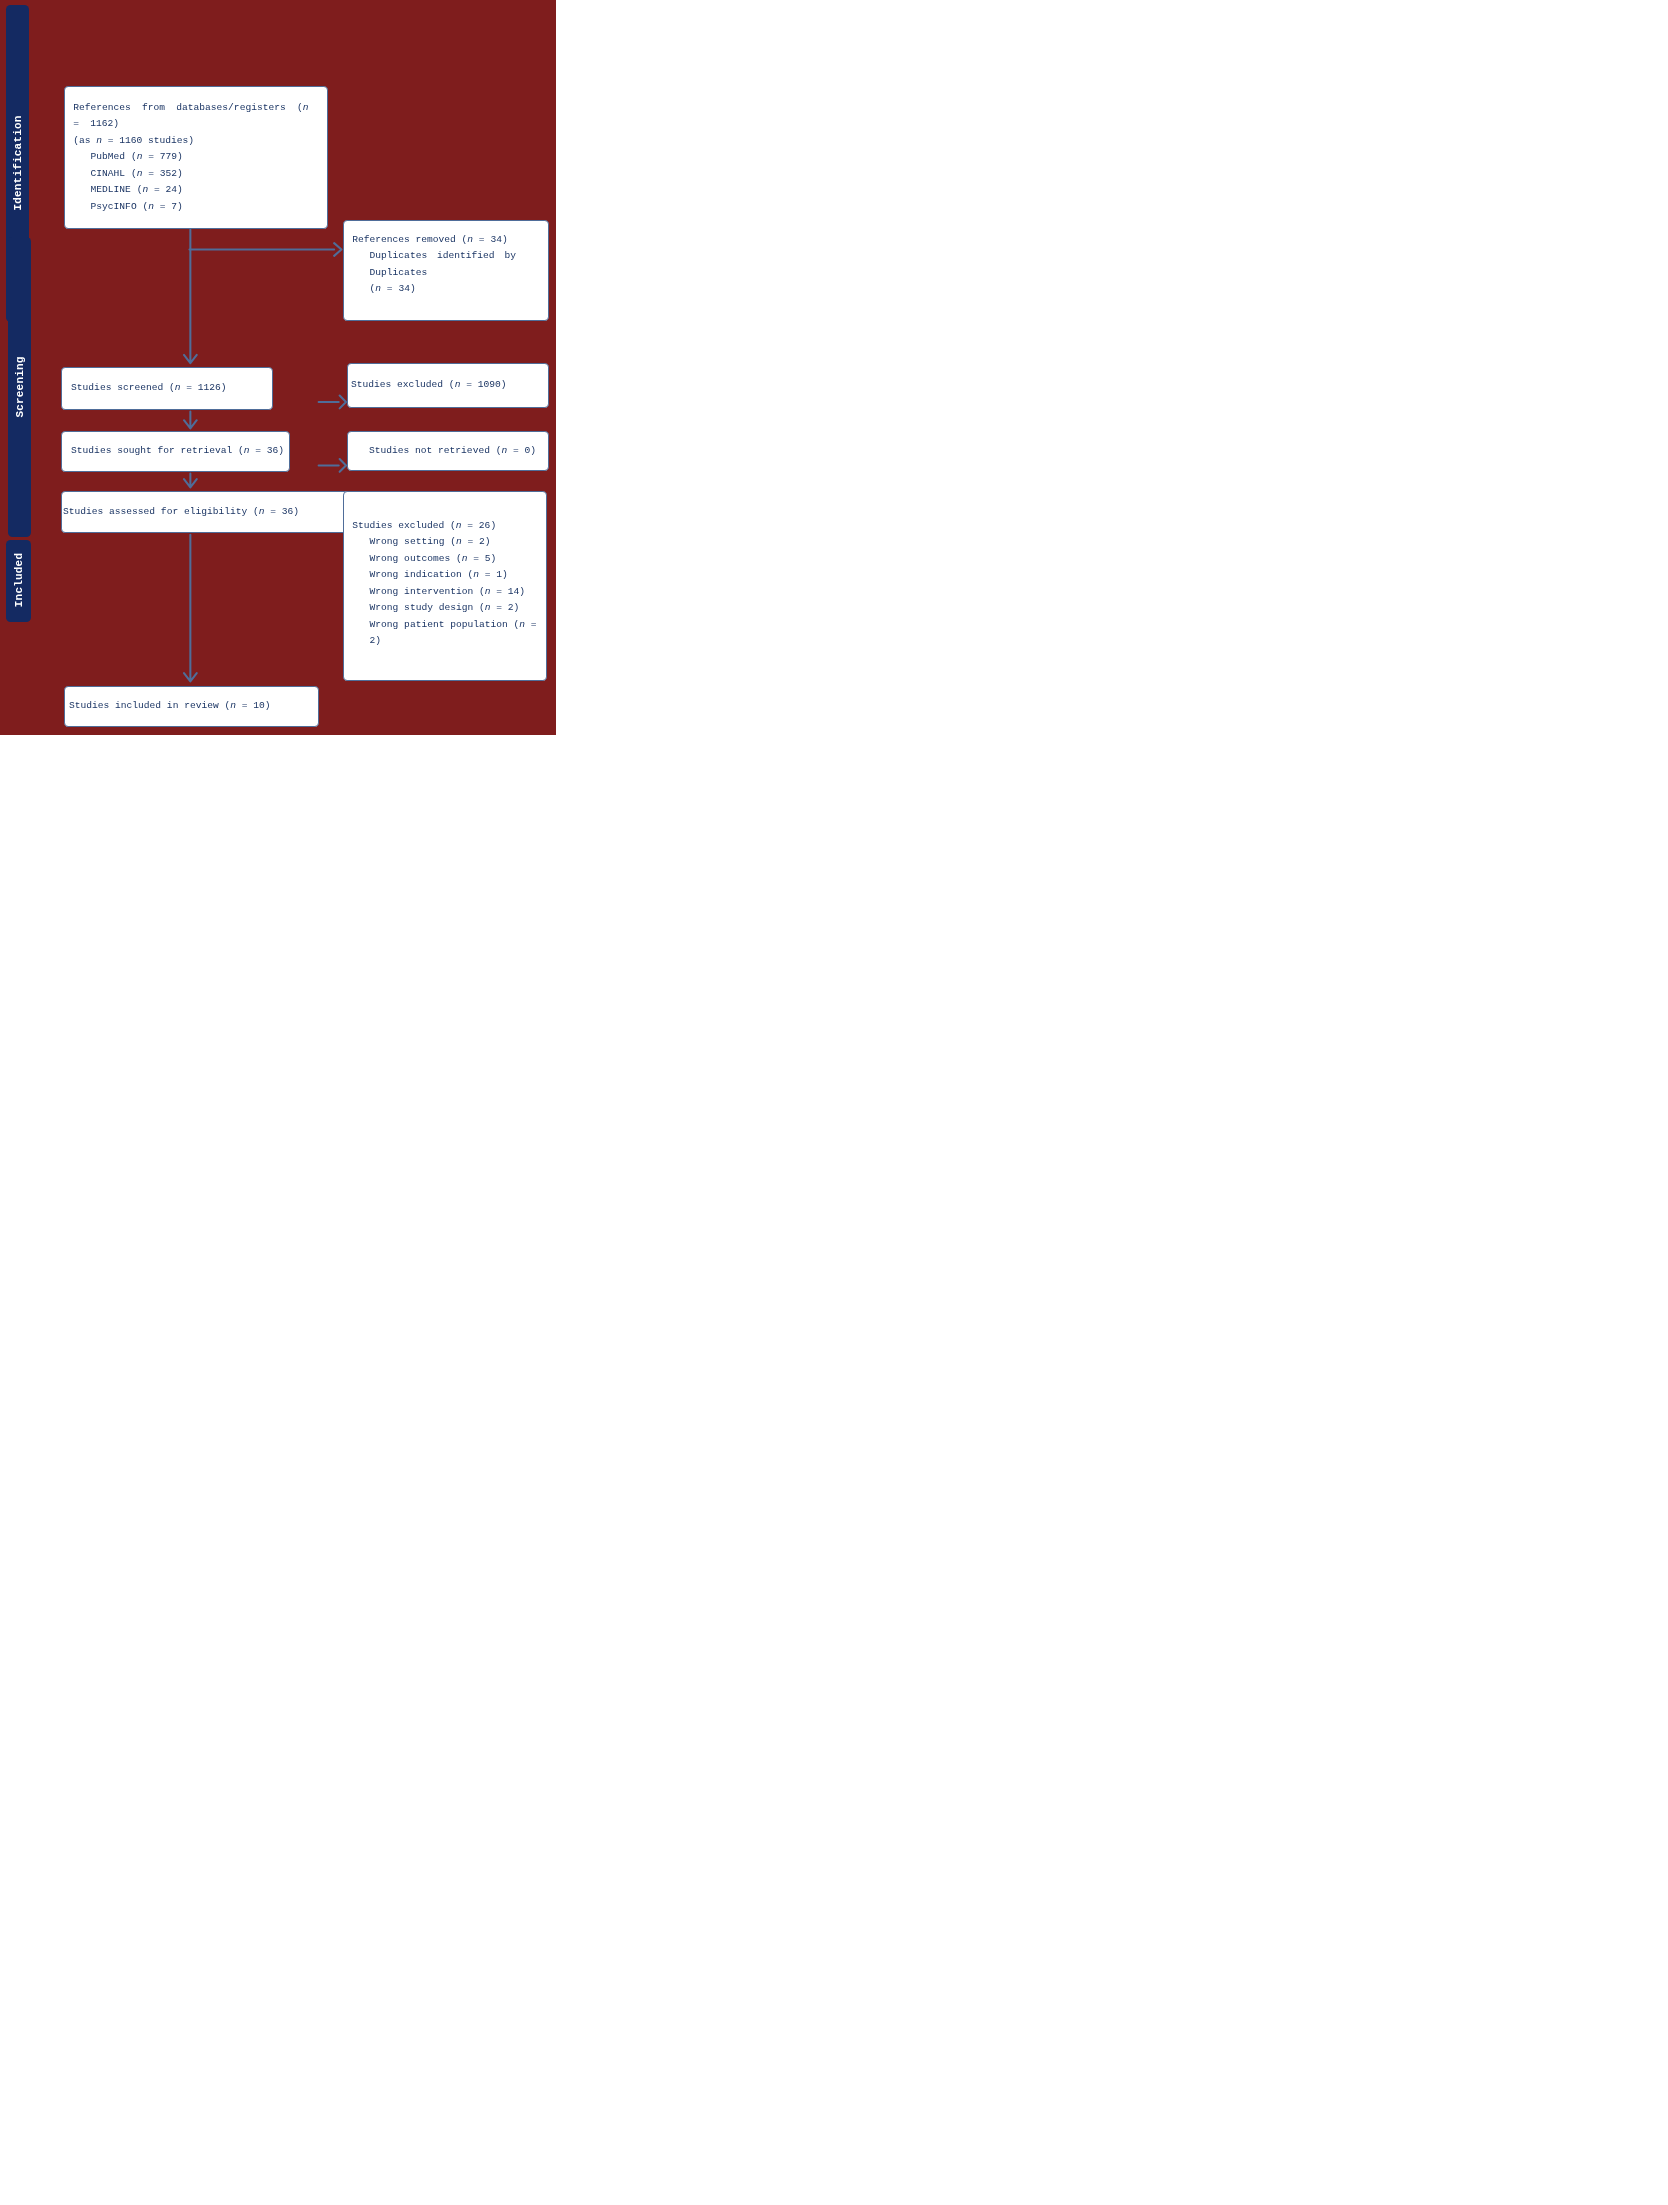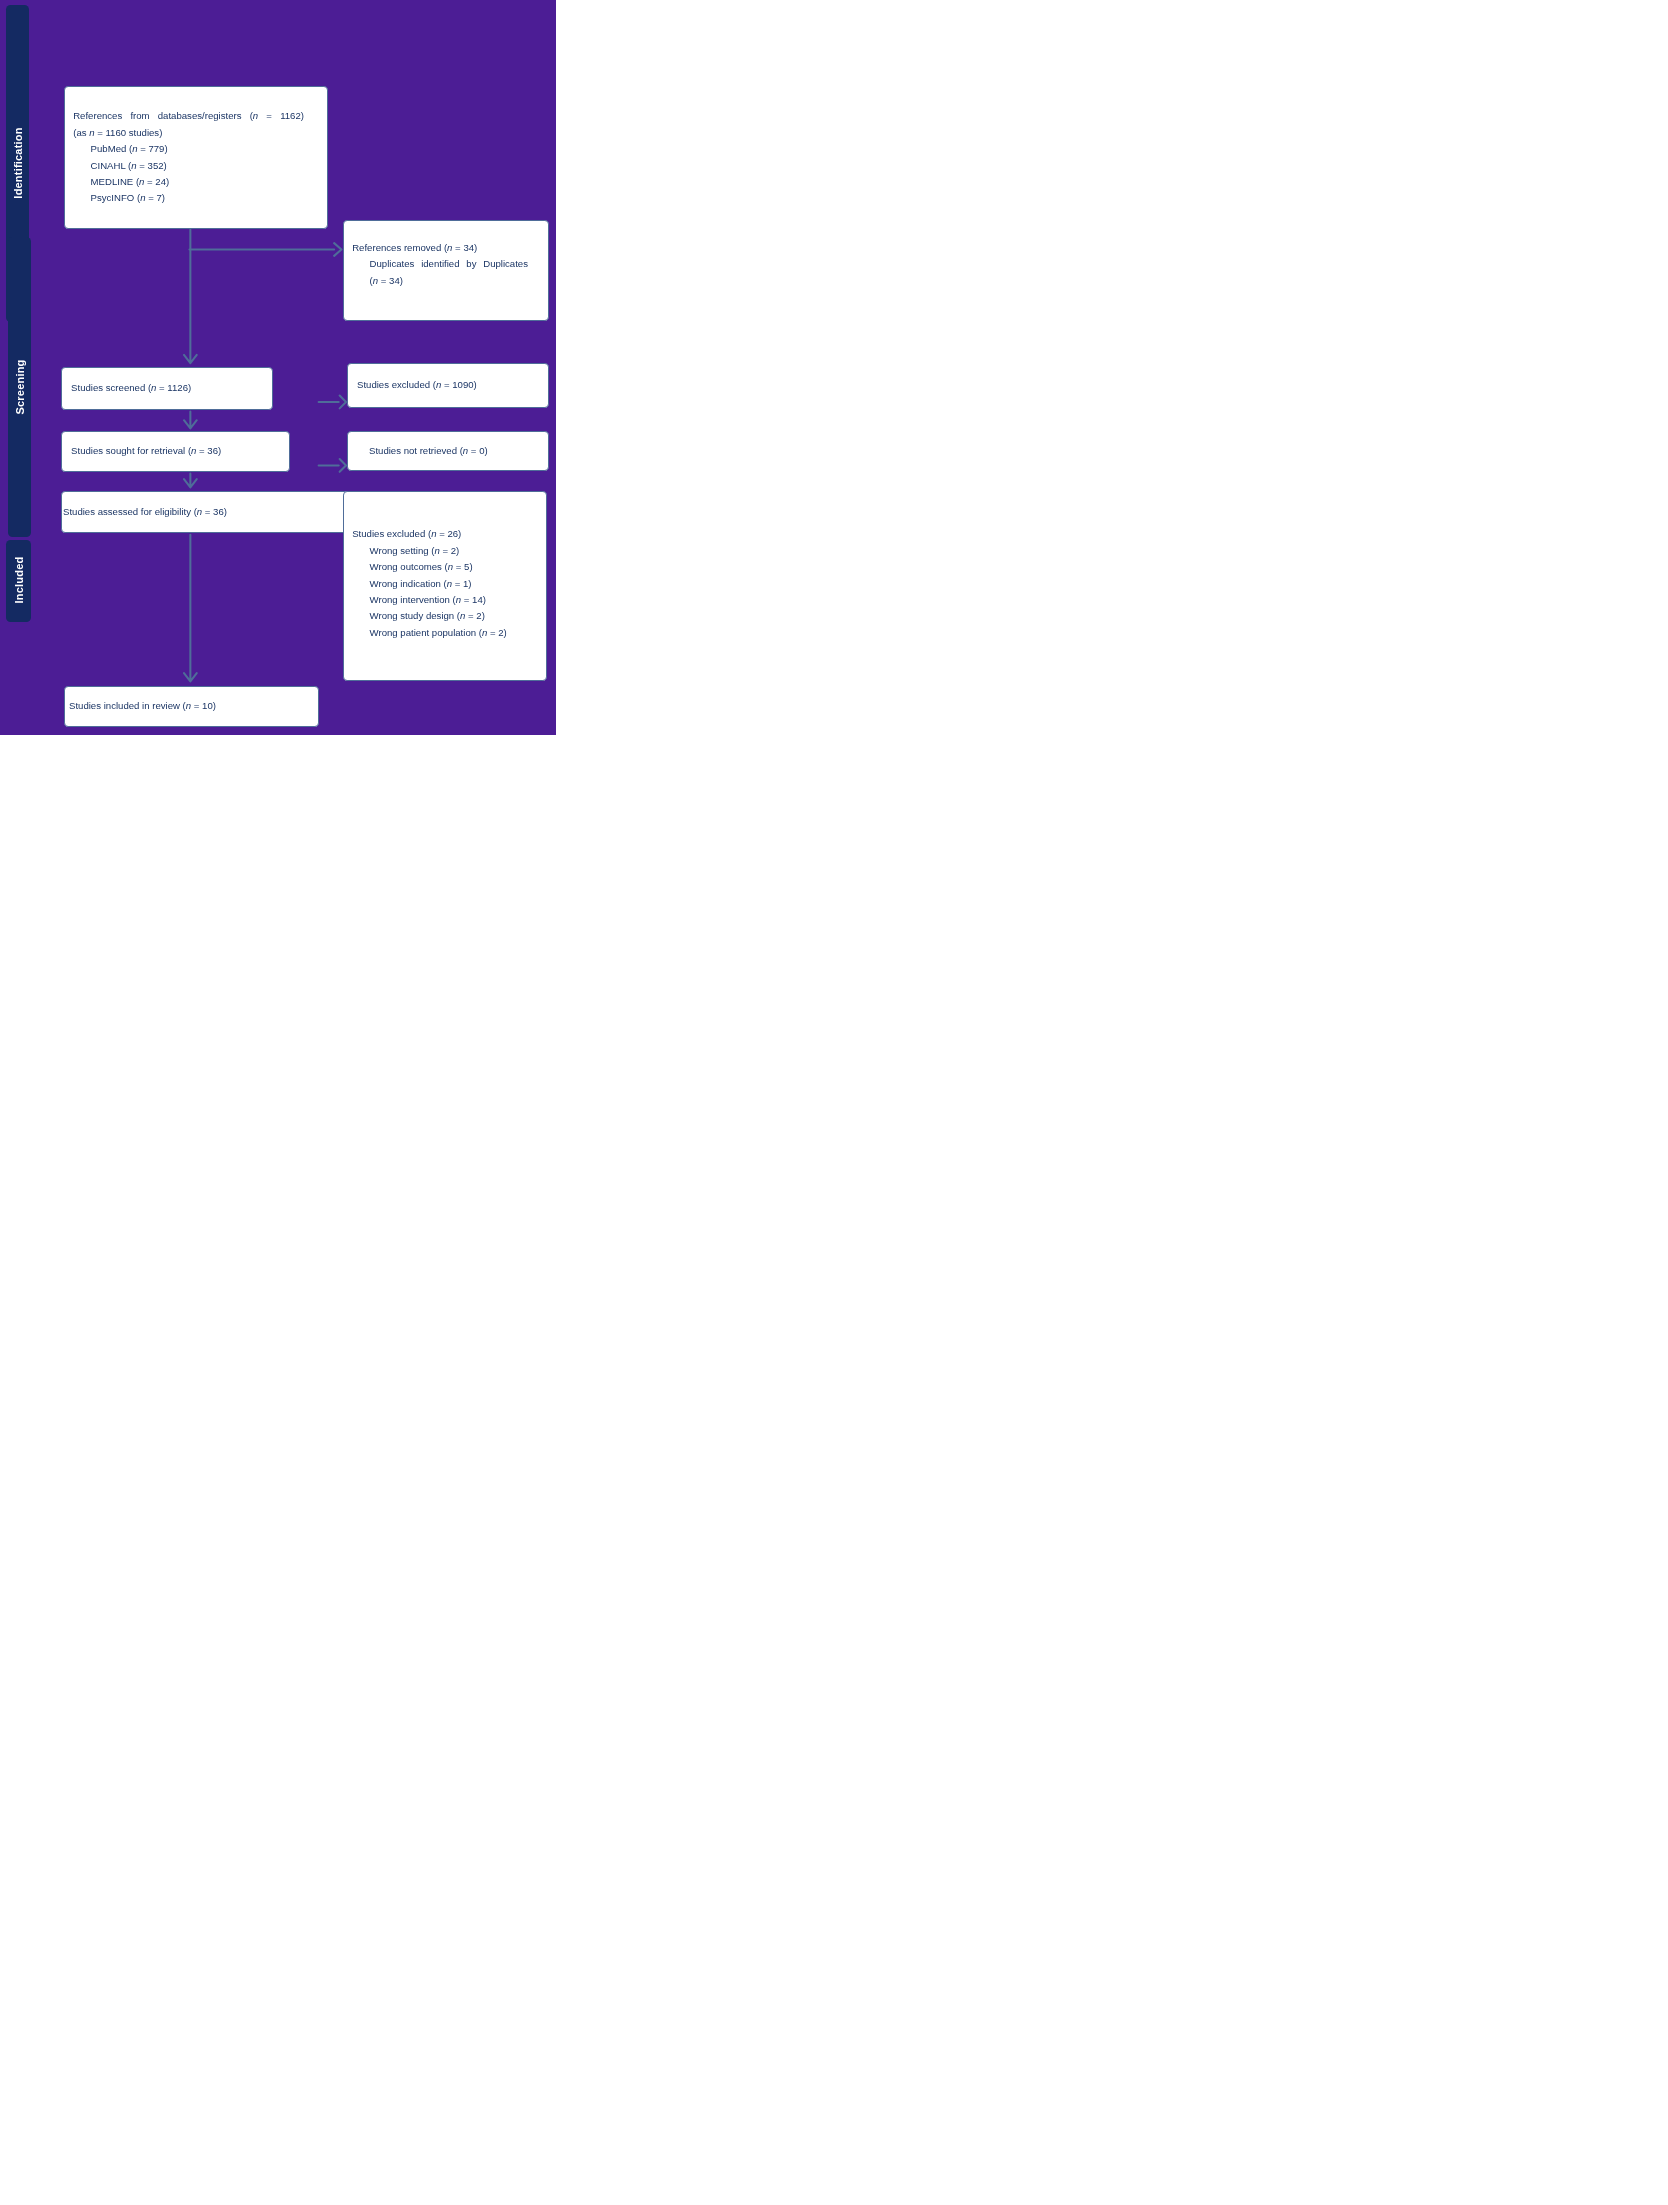--- a/index.html
+++ b/index.html
@@ -7,22 +7,22 @@
     --arrow:#4f6d99;
     --text:#1b3564;
     --sidebar_bg:#142a62;
     --sidebar_text:#ffffff;
     --box_bg:#ffffff;
   }
   html,body{margin:0;padding:0;background:#ffffff;}
   .canvas{
     position:relative;
     width:556px;height:735px;
-    background:#4c1d95;
-    font-family:Liberation Sans, sans-serif;
+    background:#7f1d1d;
+    font-family:Liberation Mono, monospace;
     color:var(--text);
     overflow:hidden;
   }
   
   .stage-bar{
     position:absolute;
     background:var(--sidebar_bg);
     border-radius:4.6px;
   }
   .bar-identification{left:6.4px;top:4.6px;width:23px;height:317px;}
@@ -50,21 +50,21 @@
     border-radius:4.1px;
     display:flex;
     flex-direction:column;
     justify-content:center;
     font-size:9.6px;
     line-height:16.4px;
   }
   .box-identification-records{left:64px;top:86px;width:264px;height:143px;padding:0 6.4px 0 8.2px;}
   .box-references-removed{left:343px;top:220px;width:206px;height:101px;padding:0 5.5px 12px 8.2px;}
   .box-studies-screened{left:61px;top:367px;width:212px;height:43px;padding-left:9.1px;}
-  .box-excluded-screening{left:347px;top:363px;width:202px;height:45px;padding-left:9px;}
+  .box-excluded-screening{left:347px;top:363px;width:202px;height:45px;padding-left:3px;}
   .box-studies-sought{left:61px;top:431px;width:229px;height:41px;padding-left:9.1px;}
   .box-not-retrieved{left:347px;top:431px;width:202px;height:40px;padding-left:21px;}
   .box-studies-assessed{left:61px;top:491px;width:288px;height:42px;padding-left:1px;}
   .box-excluded-eligibility{left:343px;top:491px;width:204px;height:190px;padding:0 4.6px 4.6px 8.2px;}
   .box-studies-included{left:64px;top:686px;width:255px;height:41px;padding-left:4px;}
   .box-line{margin:0;}
   .stretch{word-spacing:5.5px;}
   .stretch-sm{word-spacing:4.1px;}
   .indent{padding-left:17.4px;}
   

